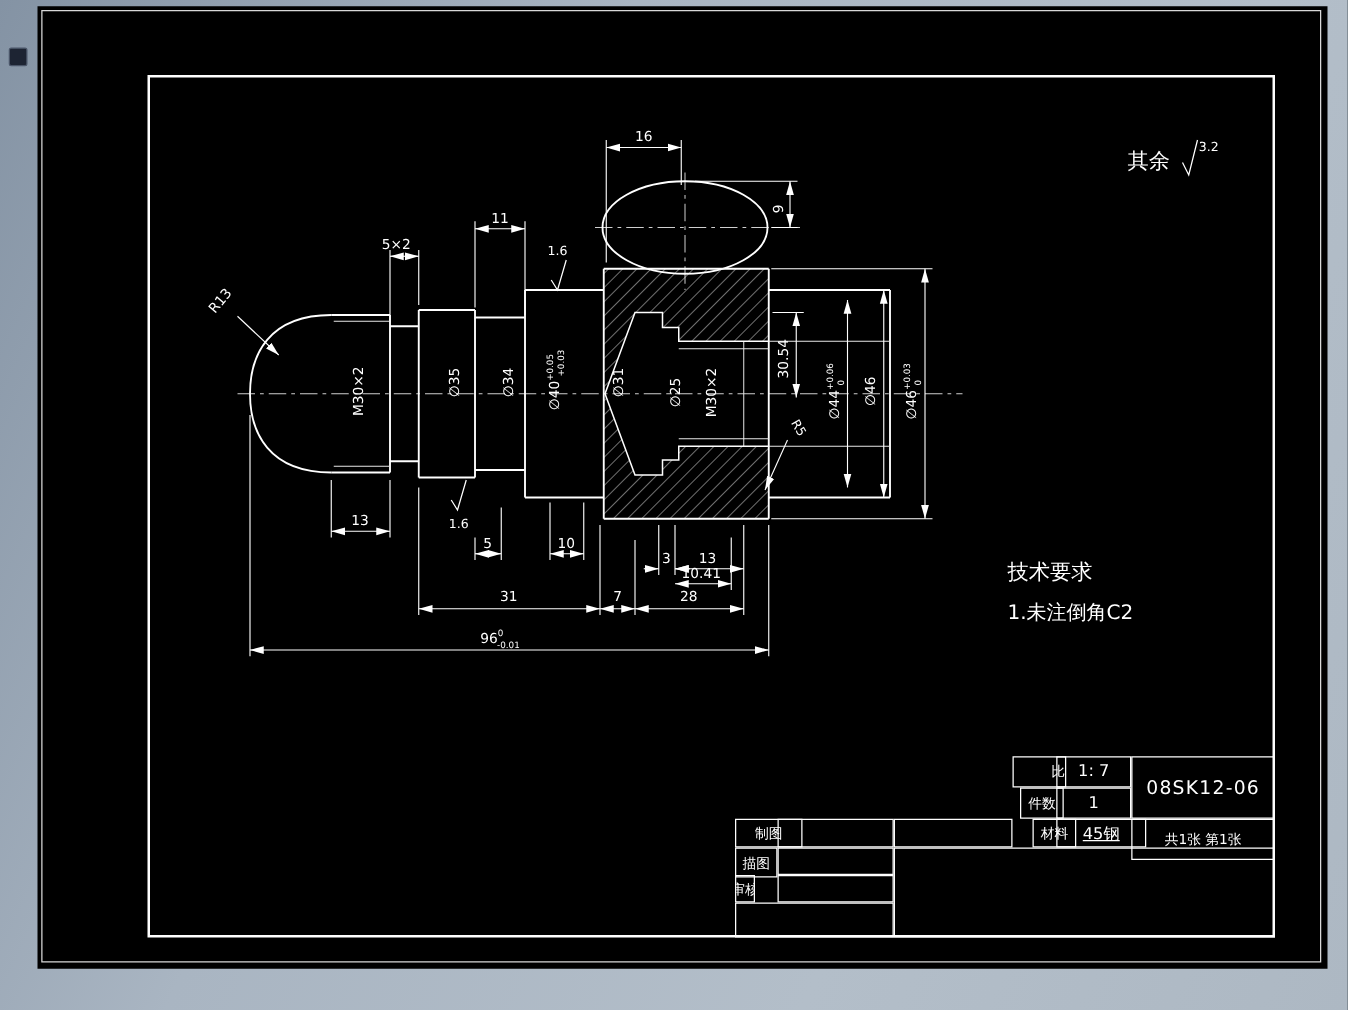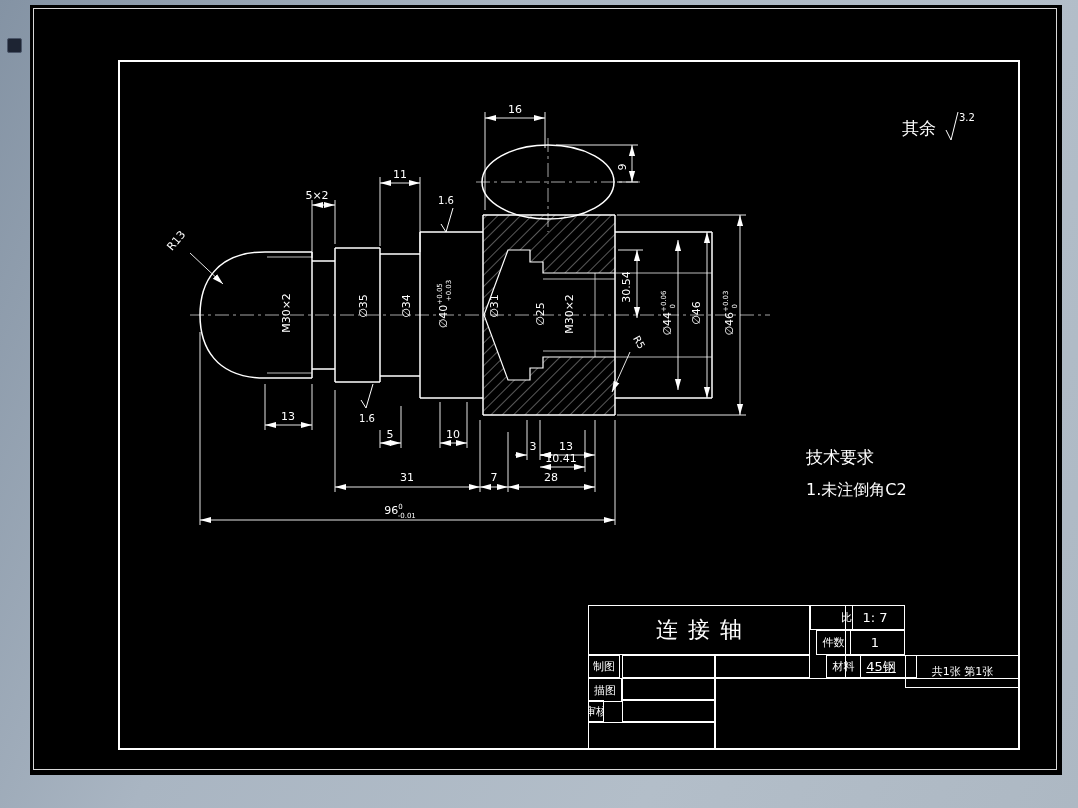--- a/index.html
+++ b/index.html
@@ -160,27 +160,27 @@
 
     <g fill="#ffffff" font-family="DejaVu Sans, sans-serif">
       <text x="902" y="134" font-size="17">其余</text>
       <text x="959" y="121" font-size="10">3.2</text>
       <text x="806" y="463" font-size="17">技术要求</text>
       <text x="806" y="495" font-size="16">1.未注倒角C2</text>
     </g>
   </svg>
 
   <div class="titleblock">
-    <div class="tb-cell tb-name" style="left:0;top:0;width:222px;height:50px;">连接轴</div>
     <div class="tb-cell" style="left:222px;top:0;width:35px;height:25px;padding-left:41px;">比例</div>
     <div class="tb-cell tb-val" style="left:257px;top:0;width:60px;height:25px;">1: 7</div>
     <div class="tb-cell" style="left:216px;top:25px;width:35px;height:25px;margin-left:12px;">件数</div>
     <div class="tb-cell tb-val" style="left:257px;top:25px;width:60px;height:25px;">1</div>
+    <div class="tb-cell tb-no" style="left:317px;top:0;width:115px;height:50px;">08SK12-06</div>
 
-    <div class="tb-cell" style="left:0;top:50px;width:32px;height:23px;">制图</div>
+    <div class="tb-cell" style="left:0;top:50px;width:54px;height:23px;">制图</div>
     <div class="tb-cell" style="left:34px;top:50px;width:93px;height:23px;"></div>
     <div class="tb-cell" style="left:127px;top:50px;width:95px;height:23px;"></div>
     <div class="tb-cell" style="left:238px;top:50px;width:35px;height:23px;">材料</div>
     <div class="tb-cell" style="left:257px;top:50px;width:72px;height:23px;font-size:13px;text-decoration:underline;">45钢</div>
     <div class="tb-cell tb-sheet" style="left:317px;top:50px;width:115px;height:33px;">共1张 第1张</div>
 
     <div class="tb-cell" style="left:0;top:73px;width:34px;height:24px;">描图</div>
     <div class="tb-cell" style="left:34px;top:73px;width:93px;height:22px;"></div>
     <div class="tb-cell" style="left:0;top:95px;width:16px;height:22px;">审核</div>
     <div class="tb-cell" style="left:34px;top:95px;width:93px;height:22px;"></div>

